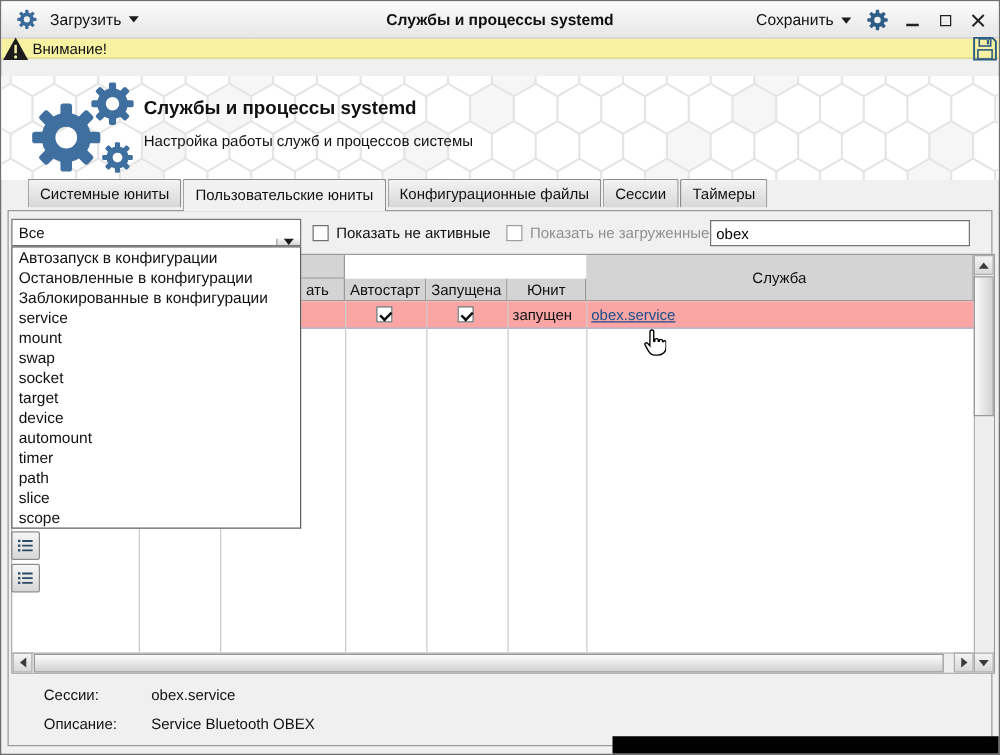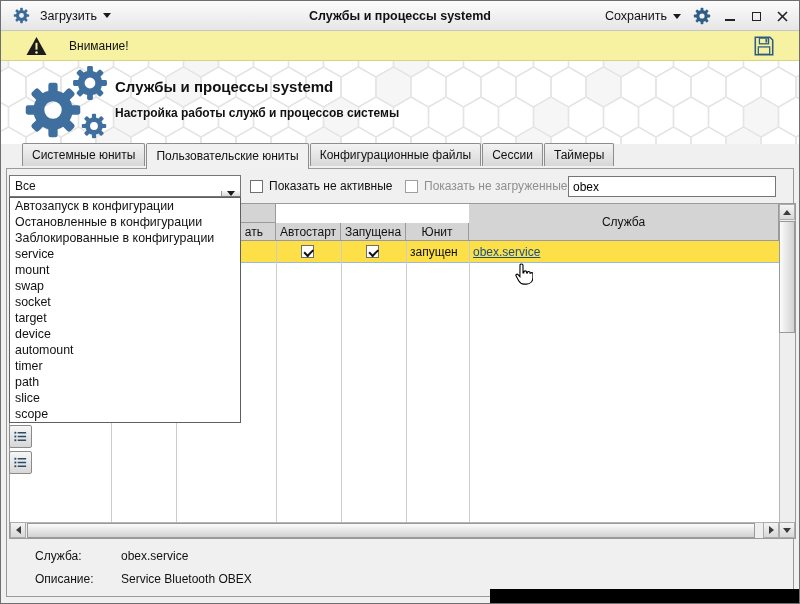--- a/index.html
+++ b/index.html
@@ -12,29 +12,29 @@
 #btn-load{display:flex;align-items:center;gap:6px;margin-left:10px;font-size:12.5px;cursor:default}
 #tb-title{position:absolute;left:0;right:0;text-align:center;font-weight:bold;font-size:12.5px;pointer-events:none}
 #tb-right{position:absolute;right:10px;top:0;height:30px;display:flex;align-items:center;gap:12px}
 #btn-save{display:flex;align-items:center;gap:6px;font-size:12.5px}
 .caret{width:0;height:0;border-left:4px solid transparent;border-right:4px solid transparent;border-top:5px solid #1a1a1a}
 .winbtn{display:flex;align-items:center;justify-content:center;width:14px;height:16px}
 #btn-min i{display:block;width:10px;height:2px;background:#222;margin-top:8px}
 #btn-max i{display:block;width:9px;height:9px;border:1.5px solid #222}
 
 
-#warnbar{position:absolute;left:0;top:30px;width:798px;height:30px;background:#f7f2a2;border-bottom:1px solid #d8d18a;display:flex;align-items:center;gap:21px;padding:0 24px;z-index:5}
+#warnbar{position:absolute;left:0;top:30px;width:798px;height:16px;background:#f7f2a2;border-bottom:1px solid #d8d18a;display:flex;align-items:center;gap:2px;padding:0 0;z-index:5}
 #warn-save{margin-left:auto;display:flex}
 
 
 #hero{position:absolute;left:0;top:60px;width:798px;height:83px;background:#fff;overflow:hidden}
 #hex-svg{position:absolute;left:0;top:0}
 #gears-svg{position:absolute;left:14px;top:3px}
 #hero-title{position:absolute;left:114px;top:17px;font-size:15px;font-weight:bold}
-#hero-sub{position:absolute;left:114px;top:45px;font-size:12px;font-weight:bold}
+#hero-sub{position:absolute;left:114px;top:45px;font-size:12px;font-weight:normal}
 
 
 #tabs{position:absolute;left:21px;top:142px;height:26px;display:flex;align-items:flex-start;z-index:3}
 .tab{height:23px;line-height:22px;padding:0 9px;background:linear-gradient(#f3f3f3,#d7d7d7);border:1px solid #8d8d8d;border-bottom:none;border-radius:2px 2px 0 0;margin-right:1px;white-space:nowrap;cursor:default}
 .tab.active{height:26px;line-height:25px;background:#f1f1f1}
 
 
 #frame{position:absolute;left:5px;top:167px;width:788px;height:429px;border:1px solid #9a9a9a;background:#f0f0f0;z-index:1}
 
 
@@ -55,21 +55,21 @@
 #h1a{left:0;top:0;width:266px;height:19px}
 #h1b{left:266px;top:0;width:193px;height:19px}
 #hsvc{left:459px;top:0;width:310px;height:37px}
 #h2c0{left:0;top:19px;width:101px;height:18px}
 #h2c1{left:101px;top:19px;width:65px;height:18px}
 #h2c2{left:166px;top:19px;width:100px;height:18px;justify-content:flex-end;padding-right:12px}
 #h2c3{left:266px;top:19px;width:65px;height:18px}
 #h2c4{left:331px;top:19px;width:65px;height:18px}
 #h2c5{left:396px;top:19px;width:63px;height:18px}
 #tbody{position:absolute;left:0;top:37px;width:769px;height:281px;background:#fff}
-#selrow{position:absolute;left:0;top:37px;width:769px;height:22px;background:#fde047;border-bottom:1px solid #9fb8d4}
+#selrow{position:absolute;left:0;top:37px;width:769px;height:22px;background:#fca5a5;border-bottom:1px solid #9fb8d4}
 .vline{position:absolute;top:37px;height:281px;width:1px;background:#cccccc}
 .chk{position:absolute;top:4px;width:13px;height:13px;background:#fff;border:1px solid #6e6e6e}
 .chk.checked::after{content:"";position:absolute;left:2px;top:2.5px;width:7px;height:3.5px;border-left:2px solid #111;border-bottom:2px solid #111;transform:rotate(-45deg)}
 #chk-auto{left:291px}
 #chk-run{left:356px}
 #unitstate{position:absolute;left:400px;top:0;line-height:22px}
 #svclink{position:absolute;left:463px;top:0;line-height:22px;color:#15508c;text-decoration:underline;cursor:pointer}
 
 
 .sbtn{position:absolute;background:linear-gradient(#f4f4f4,#d8d8d8);border:1px solid #acacac;display:flex;align-items:center;justify-content:center}
@@ -402,21 +402,21 @@
           <line x1="5" y1="12" x2="14" y2="12"></line>
         </g>
       <g fill="#2b4b66">
           <rect x="1.5" y="3" width="2" height="2"></rect>
           <rect x="1.5" y="7" width="2" height="2"></rect>
           <rect x="1.5" y="11" width="2" height="2"></rect>
         </g>
     </svg>
   </div>
 
-  <div class="dlabel" id="d1l">Служба:</div>
+  <div class="dlabel" id="d1l">Сессии:</div>
   <div class="dvalue" id="d1v">obex.service</div>
   <div class="dlabel" id="d2l">Описание:</div>
   <div class="dvalue" id="d2v">Service Bluetooth OBEX</div>
 
   <div id="blackbox"></div>
 
   <svg id="cursor" width="20" height="23" viewBox="0 0 20 23">
     <path d="M7 2.2 c0,-1.6 3,-1.6 3,0 V10 h0.8 v-1 c0,-1.5 2.8,-1.5 2.8,0 v1 h0.8 v-0.5 c0,-1.4 2.6,-1.4 2.6,0.1 v0.7 h0.7 c0,-1.1 2.2,-0.9 2.2,0.4 v3.8 c0,3.8 -2.6,6.6 -6.6,6.6 h-2.4 c-2.6,0 -4,-1.3 -5.2,-3.4 l-2.6,-4.6 c-0.8,-1.4 0.9,-2.5 1.9,-1.5 l1.9,2 z" fill="#fff" stroke="#000" stroke-width="1.1"></path>
   </svg>
 

